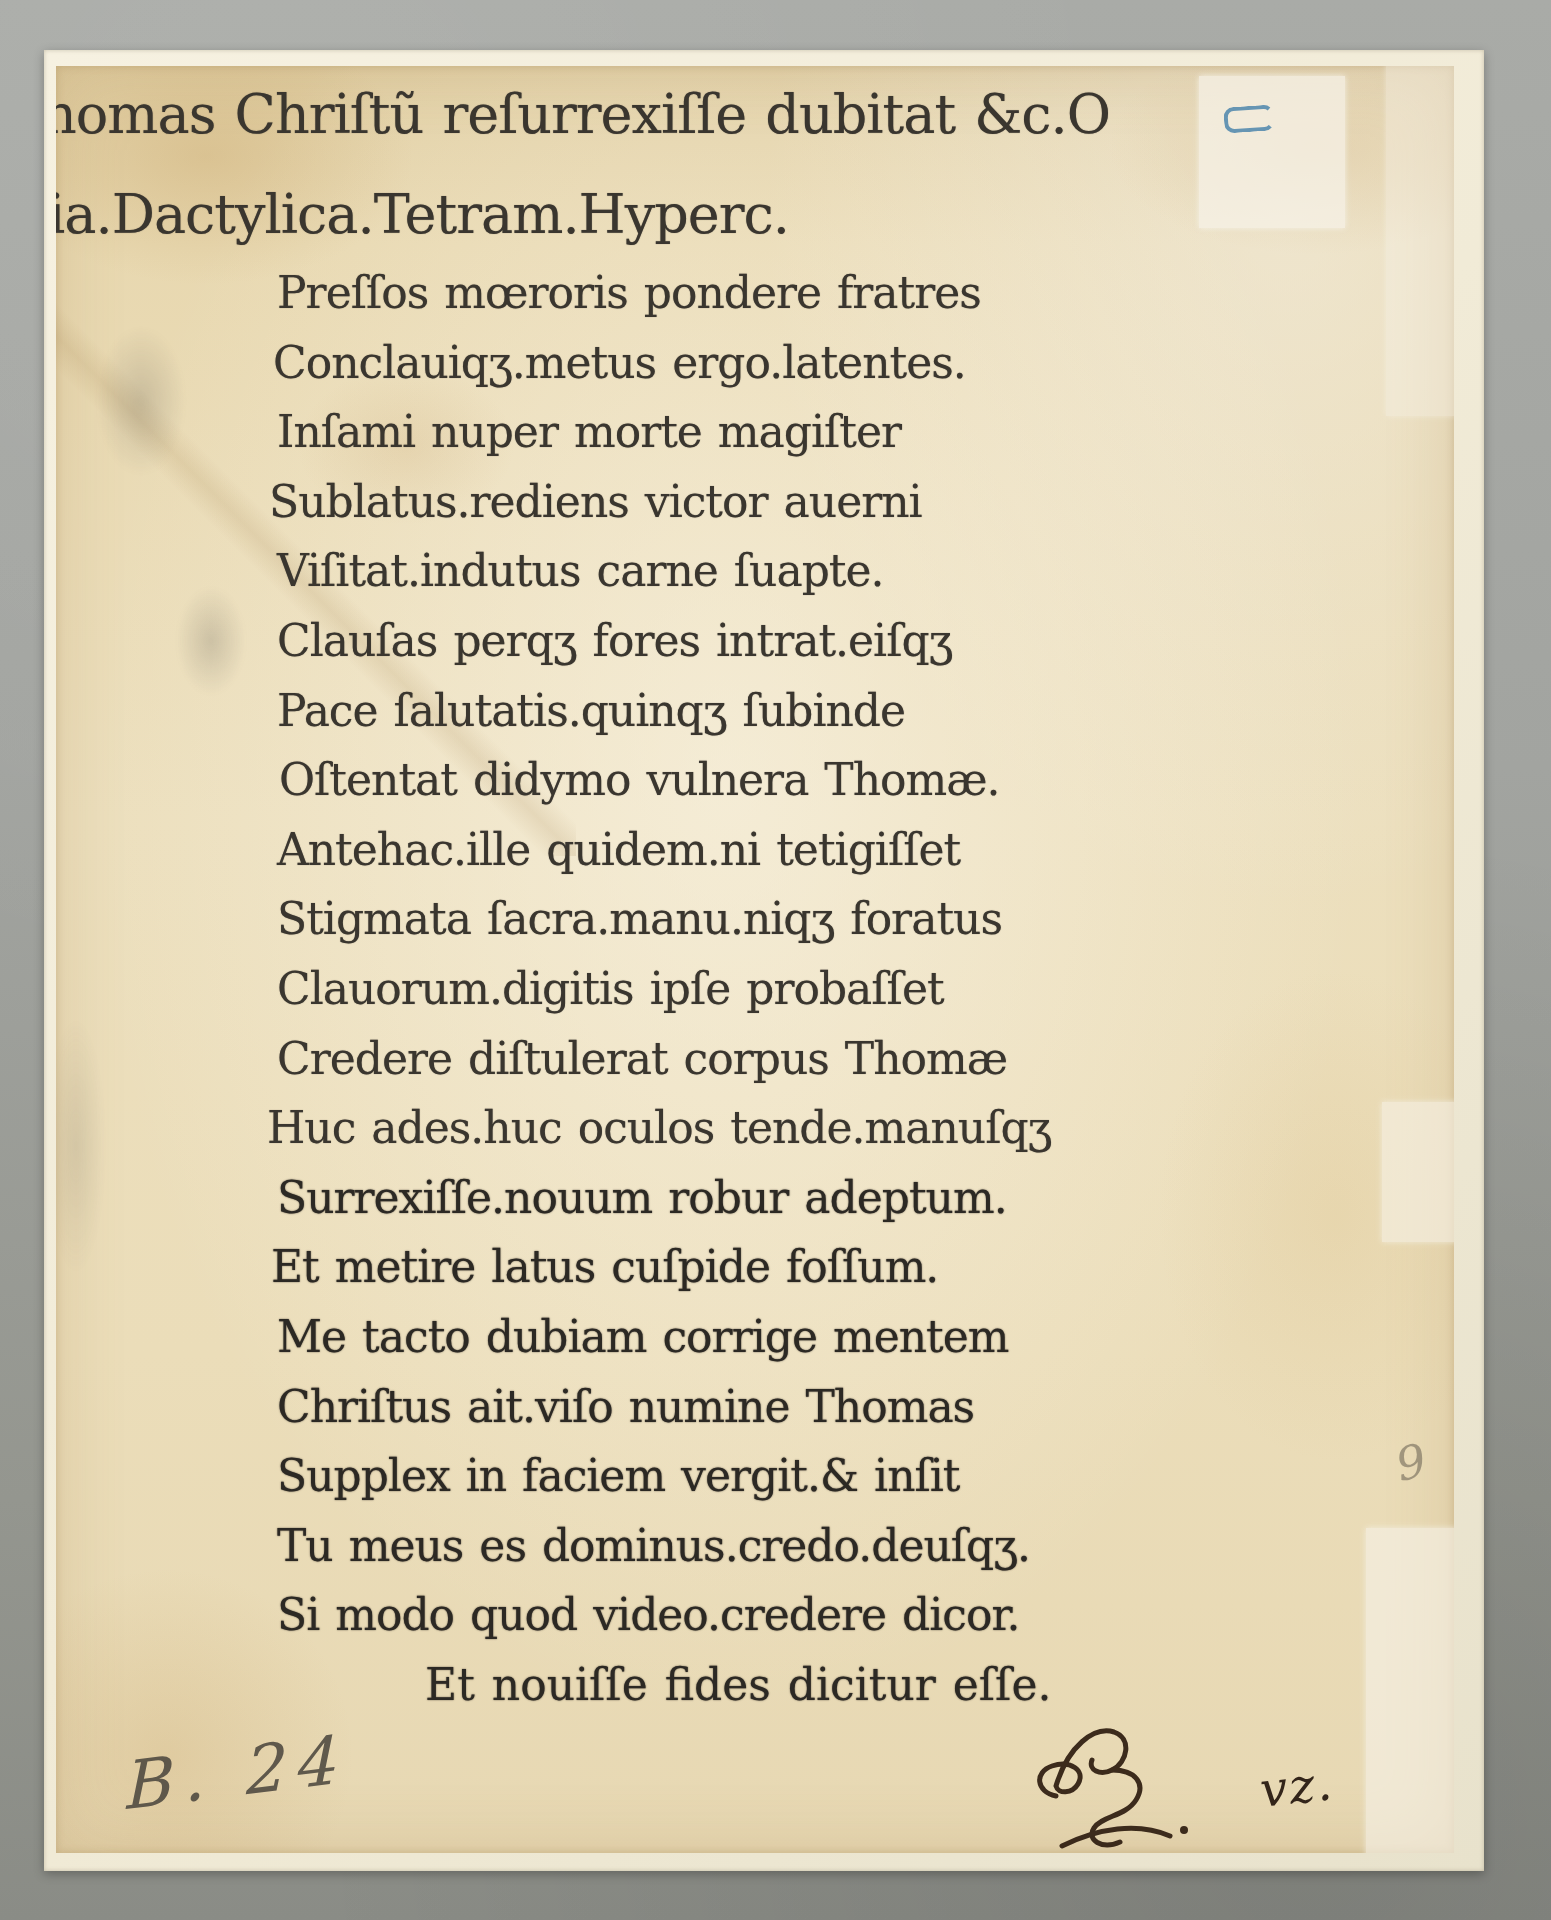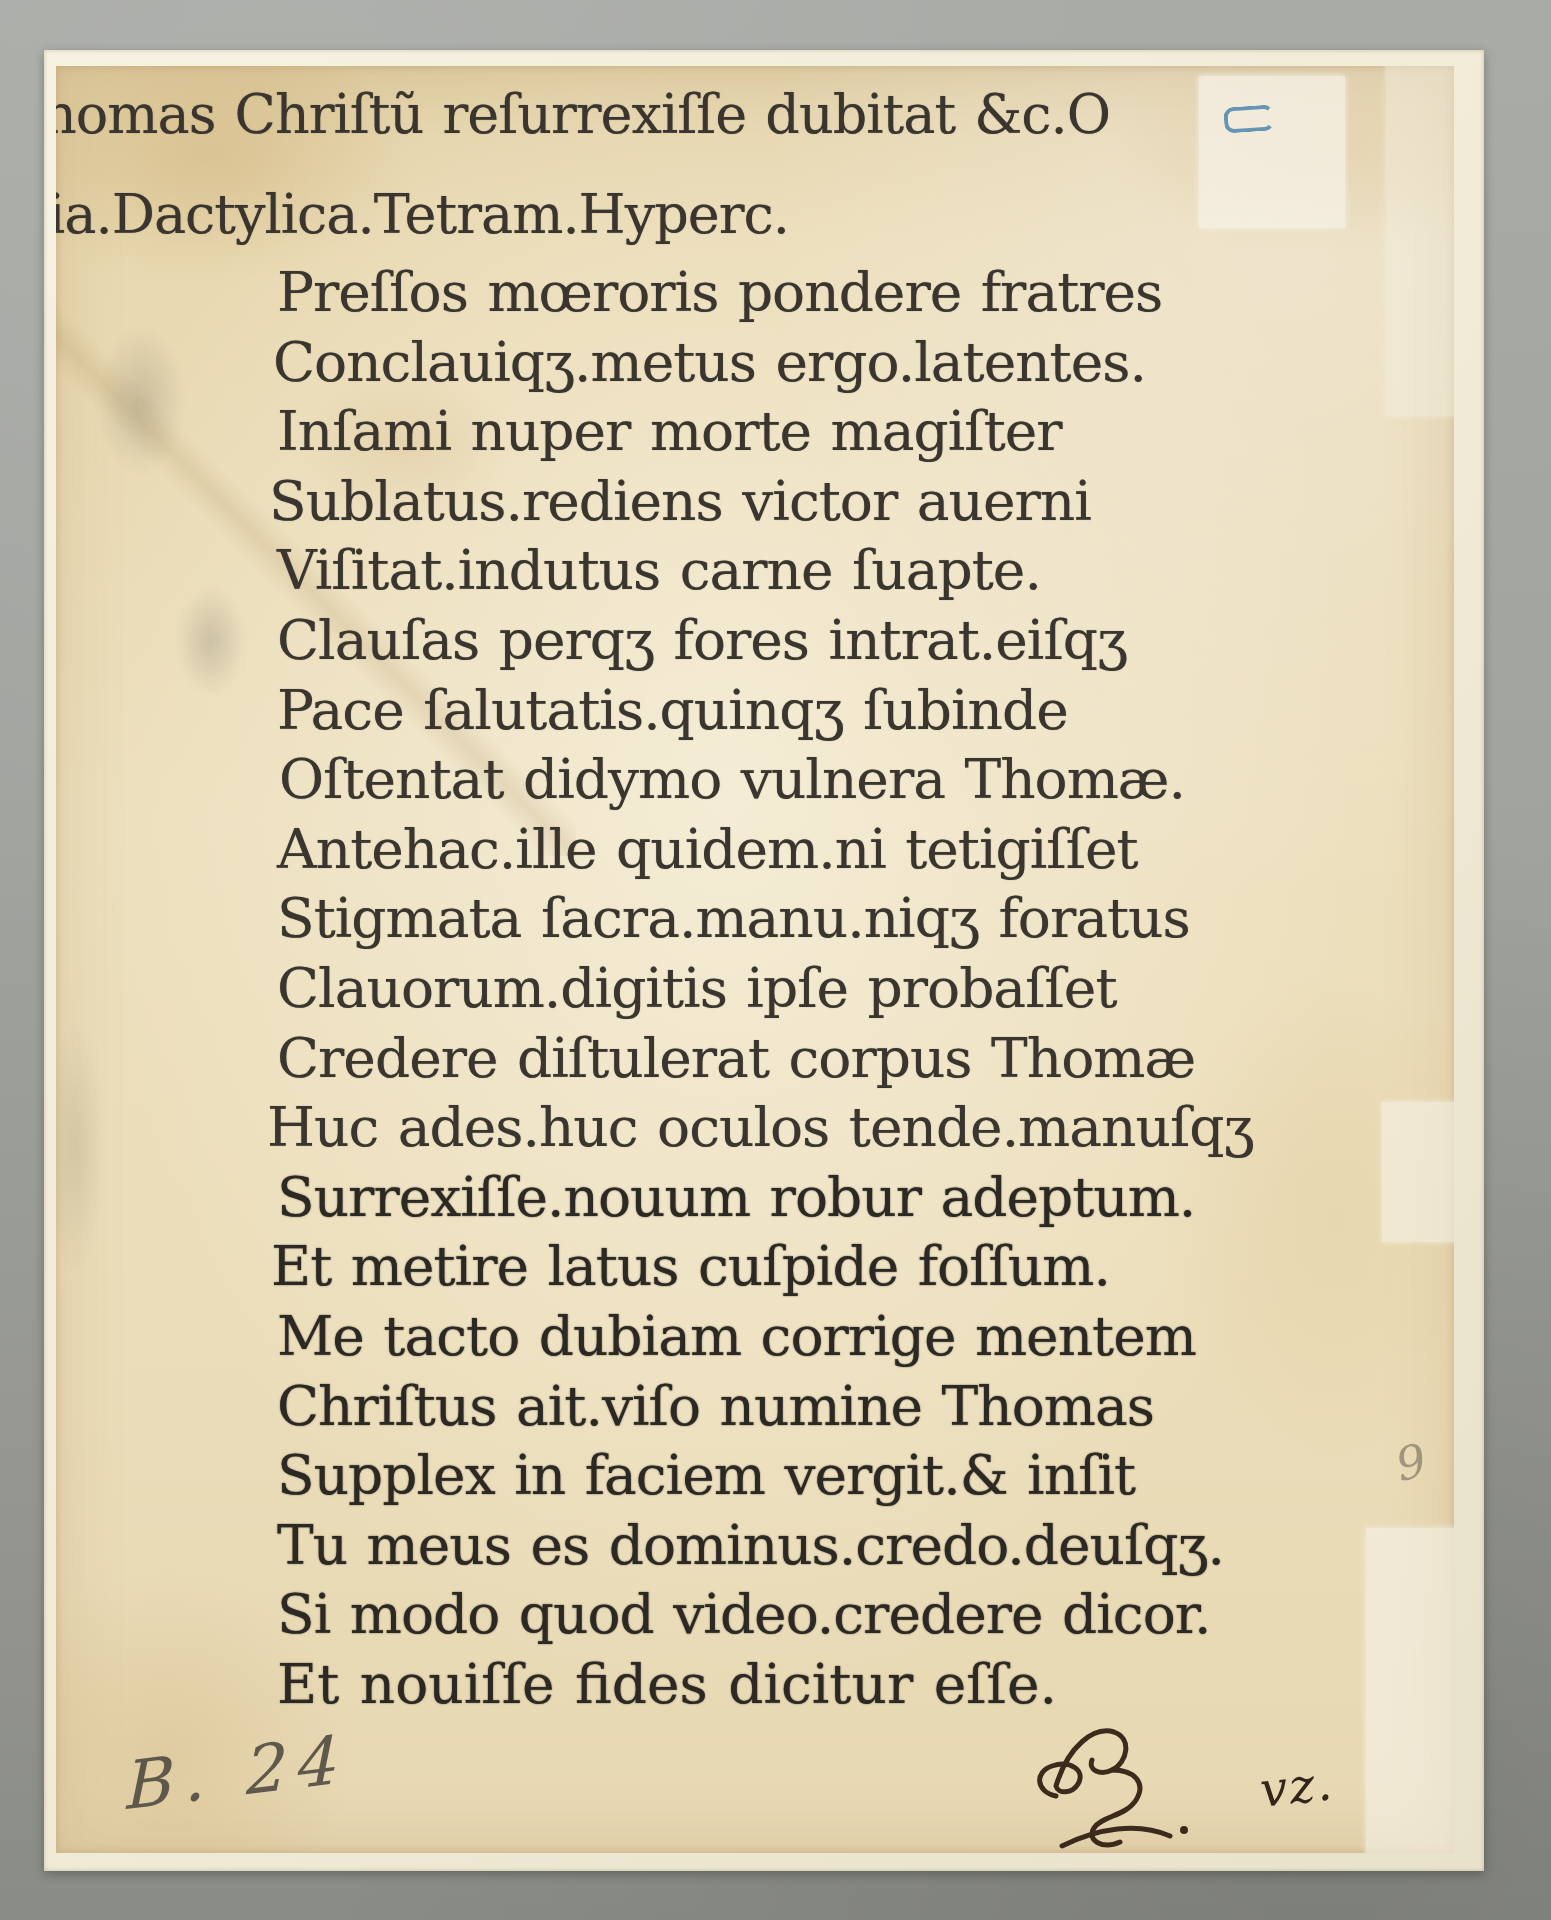--- a/index.html
+++ b/index.html
@@ -49,28 +49,28 @@
   .patch.p4{left:1310px;top:1462px;width:92px;height:330px;opacity:.85;}
   
   .blue-mark{position:absolute;left:1168px;top:40px;width:42px;height:18px;border:4px solid #4e87ad;
     border-radius:10px;border-right-color:transparent;transform:rotate(-4deg);opacity:.85;}
   
   .print{color:#3a362f;text-shadow:0 0 1px rgba(55,48,40,.55);letter-spacing:-1px;word-spacing:3px;white-space:nowrap;}
   .header-line{position:absolute;font-size:54px;line-height:62px;}
   .hl1{left:-14px;top:18px;}
   .hl2{left:-8px;top:118px;}
   .poem{position:absolute;left:221px;top:192px;}
-  .poem .line{font-size:55px;line-height:69.6px;height:69.6px;}
+  .poem .line{font-size:44px;line-height:69.6px;height:69.6px;}
   .poem .line:nth-child(2){margin-left:-4px;}
   .poem .line:nth-child(4){margin-left:-8px;}
   .poem .line:nth-child(8){margin-left:2px;}
   .poem .line:nth-child(13){margin-left:-10px;}
   .poem .line:nth-child(15){margin-left:-6px;}
   .poem .line:nth-child(n+14){color:#2c2924;text-shadow:0 0 1.6px rgba(40,33,26,.8);}
-  .poem .line:nth-child(21){letter-spacing:0px;}
+  .poem .line:nth-child(21){letter-spacing:0px;text-align:right;}
   
   .pencil-shelfmark{position:absolute;left:70px;top:1668px;font-size:66px;color:#4d483f;
     font-style:italic;transform:rotate(-7deg) skewX(-8deg);letter-spacing:10px;opacity:.88;}
   .pencil-digit{position:absolute;left:1340px;top:1368px;font-size:46px;color:rgba(100,92,78,.55);
     transform:rotate(168deg);font-style:italic;}
   .ink-note{position:absolute;left:1204px;top:1692px;font-size:48px;color:#33251a;
     font-style:italic;transform:rotate(-6deg);letter-spacing:2px;}
   .monogram{position:absolute;left:972px;top:1652px;width:180px;height:150px;}
 </style>
 </head>

